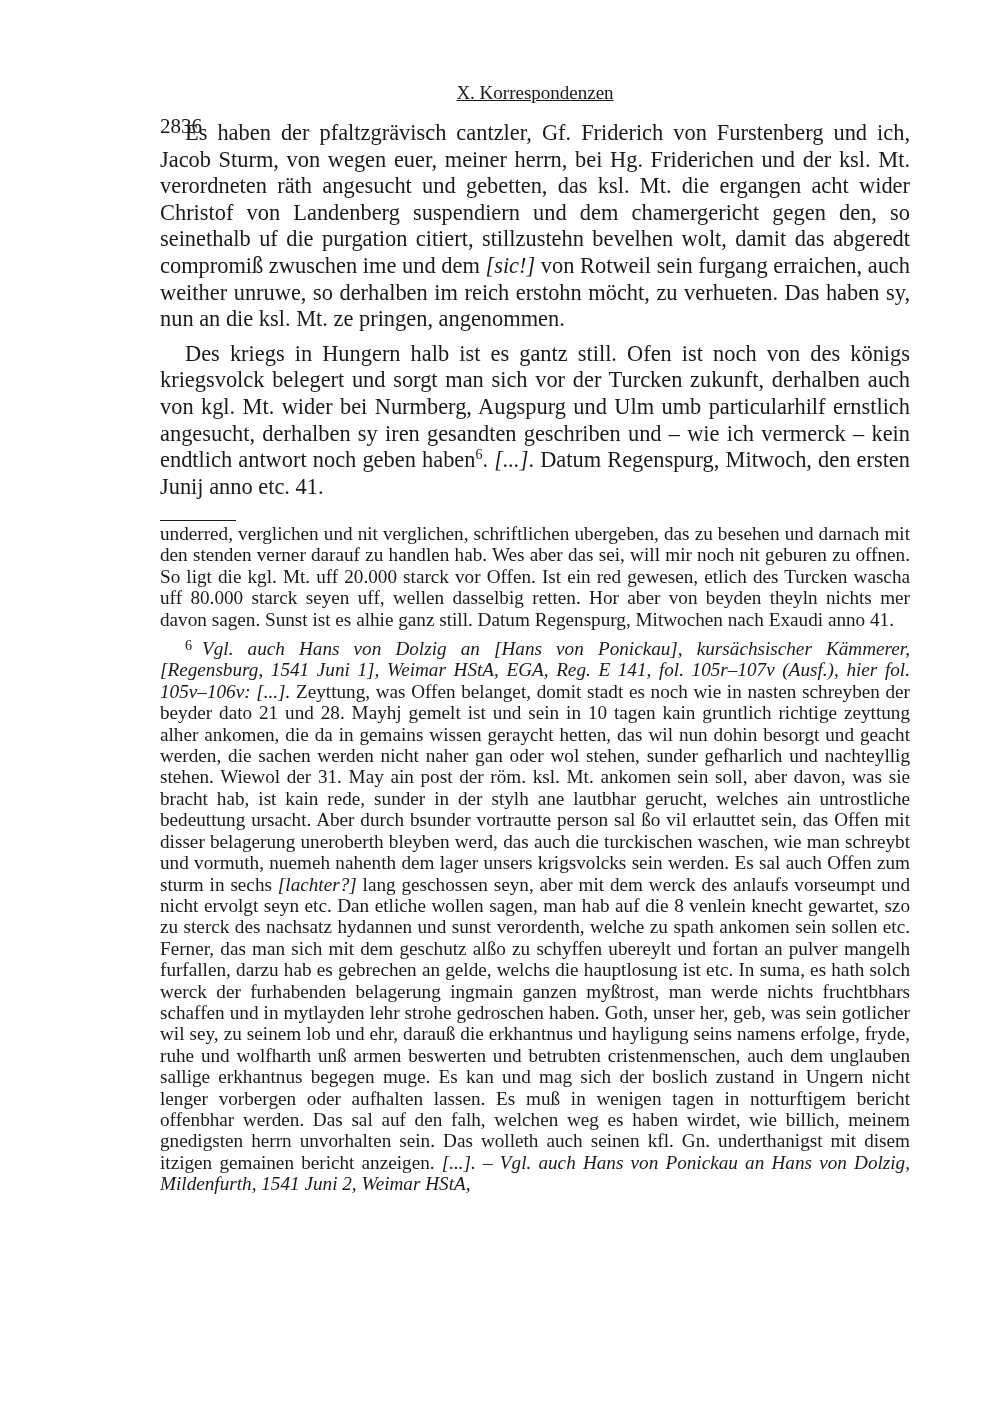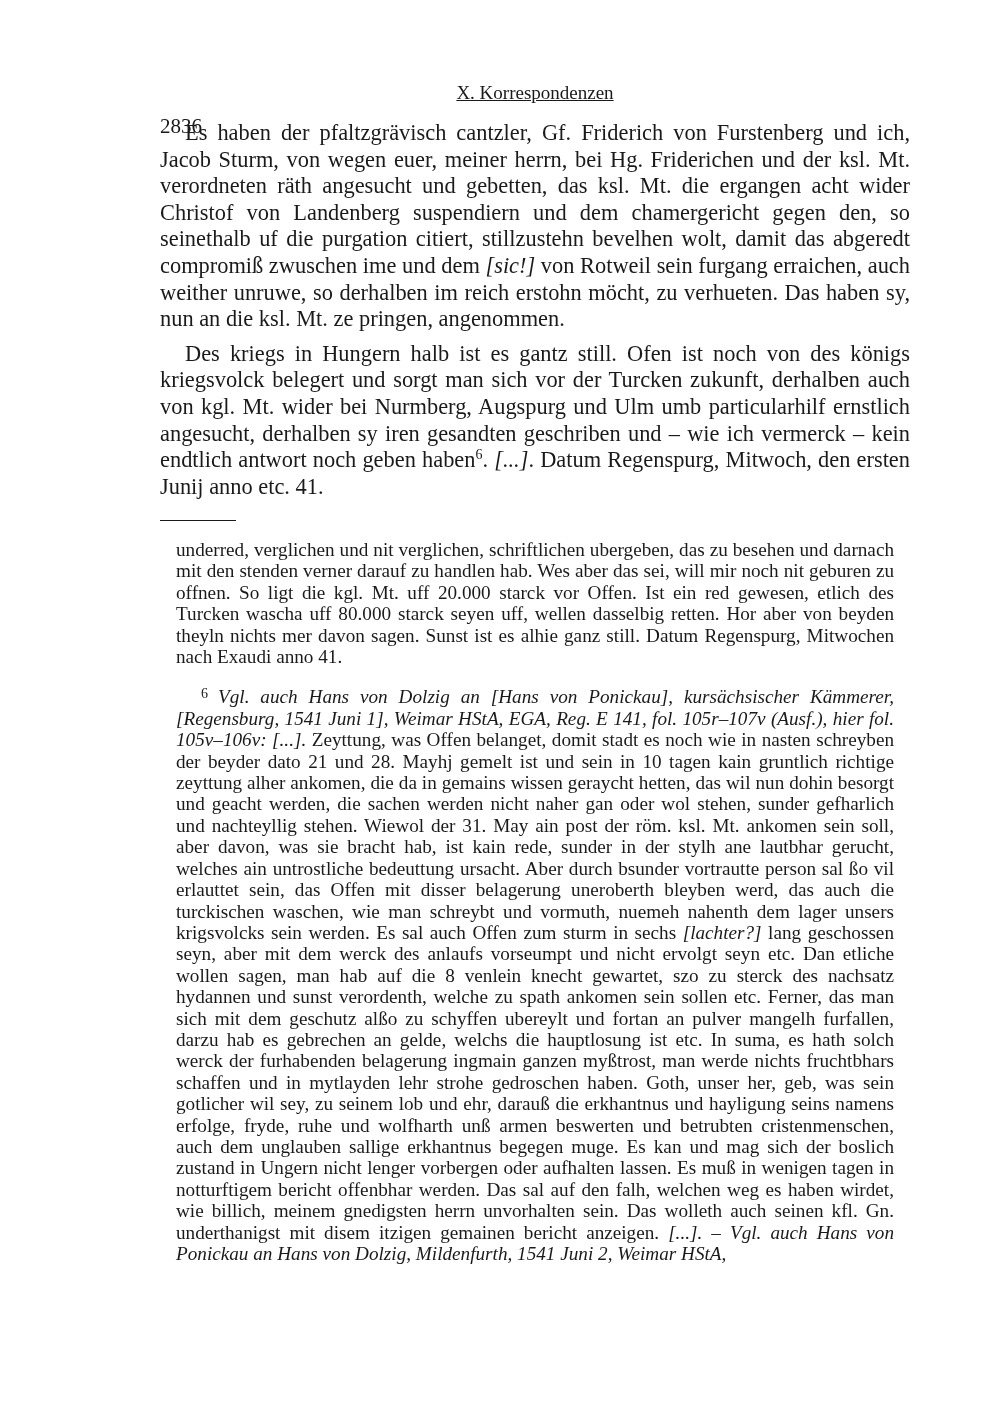--- a/index.html
+++ b/index.html
@@ -9,21 +9,21 @@
   .running-head { position: relative; height: 30px; font-size: 21px; line-height: 30px; }
   .page-number { position: absolute; left: 0; top: 12px; margin-top: 21px; }
   .section-title { position: absolute; left: 0; right: 0; text-align: center; font-size: 19px; text-decoration: underline; }
   .main { margin-top: 12px; font-size: 22.4px; line-height: 26.6px; text-align: justify; }
   .main p { margin: 0 0 7px 0; text-indent: 25px; }
   .main p.first { margin-bottom: 8px; }
   .footnote-rule { position: absolute; left: 160px; top: 520px; width: 76px; height: 0;
                    border-top: 1px solid #1a1a1a; }
   .notes { position: absolute; left: 160px; top: 523px; width: 750px;
            font-size: 19.2px; line-height: 21.4px; text-align: justify; }
-  .notes p { margin: 16px; }
+  .notes p { margin: 0; }
   .notes p.fn6 { margin-top: 5px; text-indent: 25px; }
   .fnmark { font-size: 14px; vertical-align: 5px; margin-right: 10px; font-style: normal; }
   sup.ref { font-size: 14px; vertical-align: 8px; line-height: 0; }
   .it { font-style: italic; }
 </style>
 </head>
 <body>
 
 <div class="page">
   <div class="running-head">

